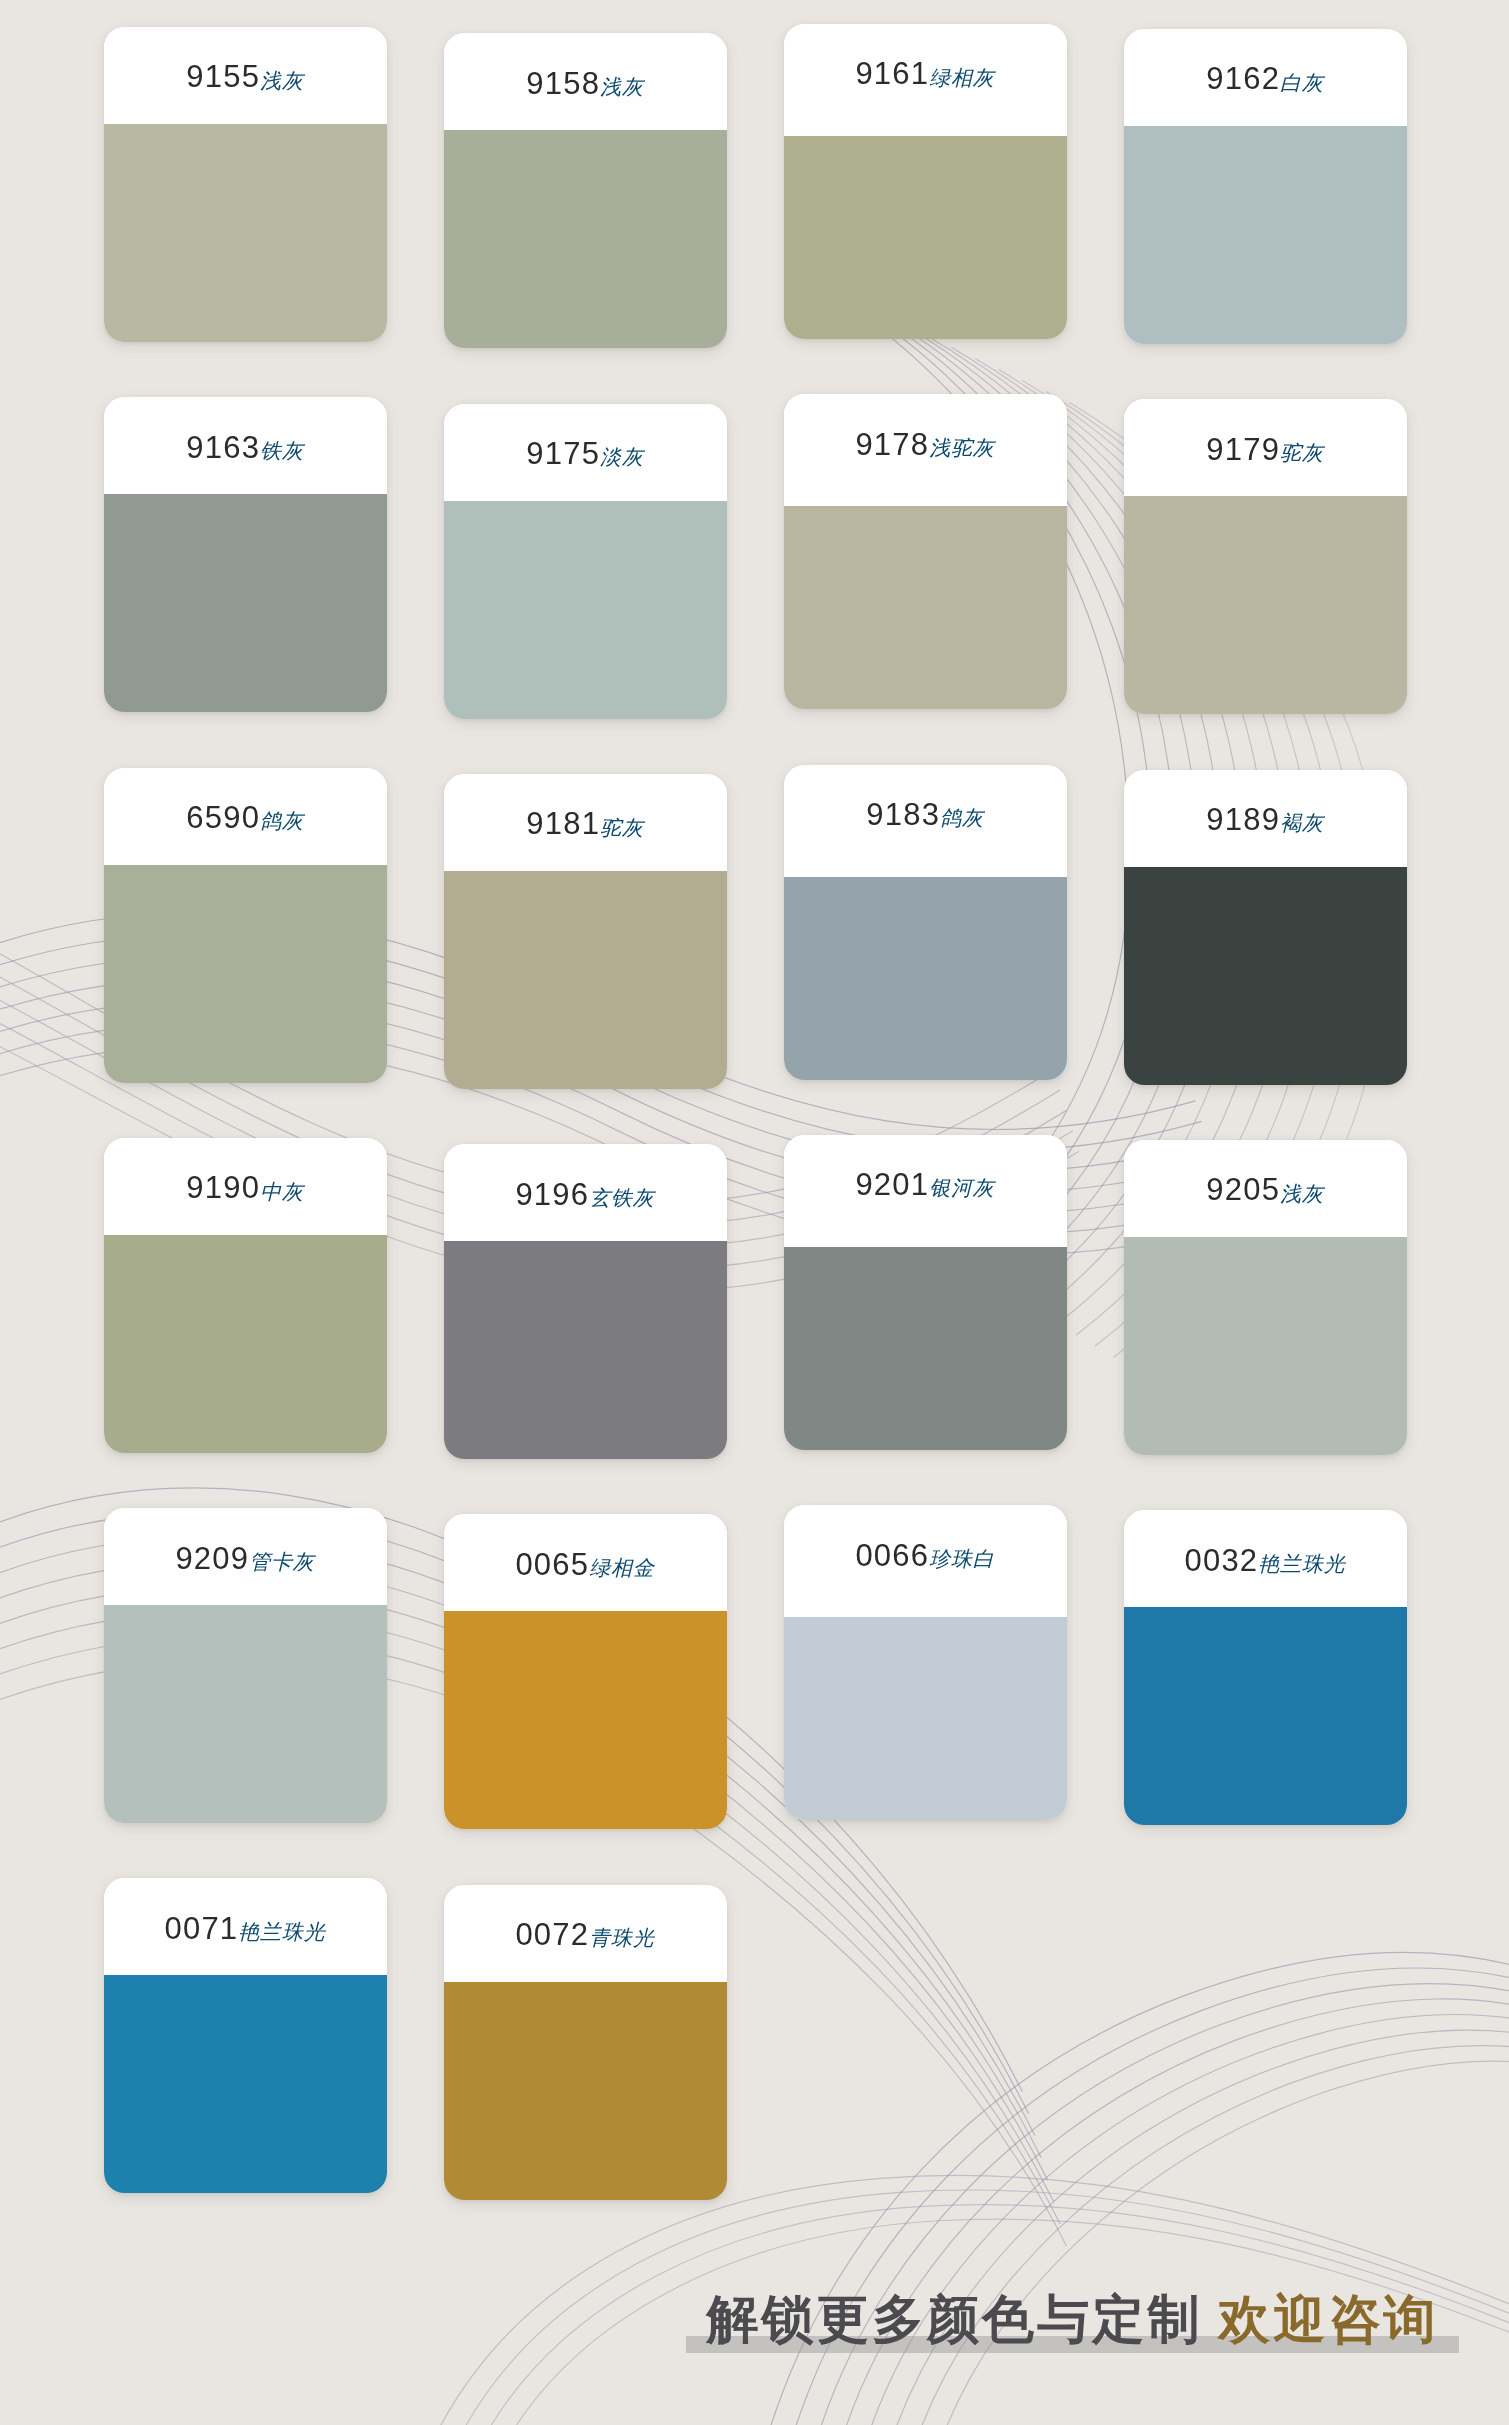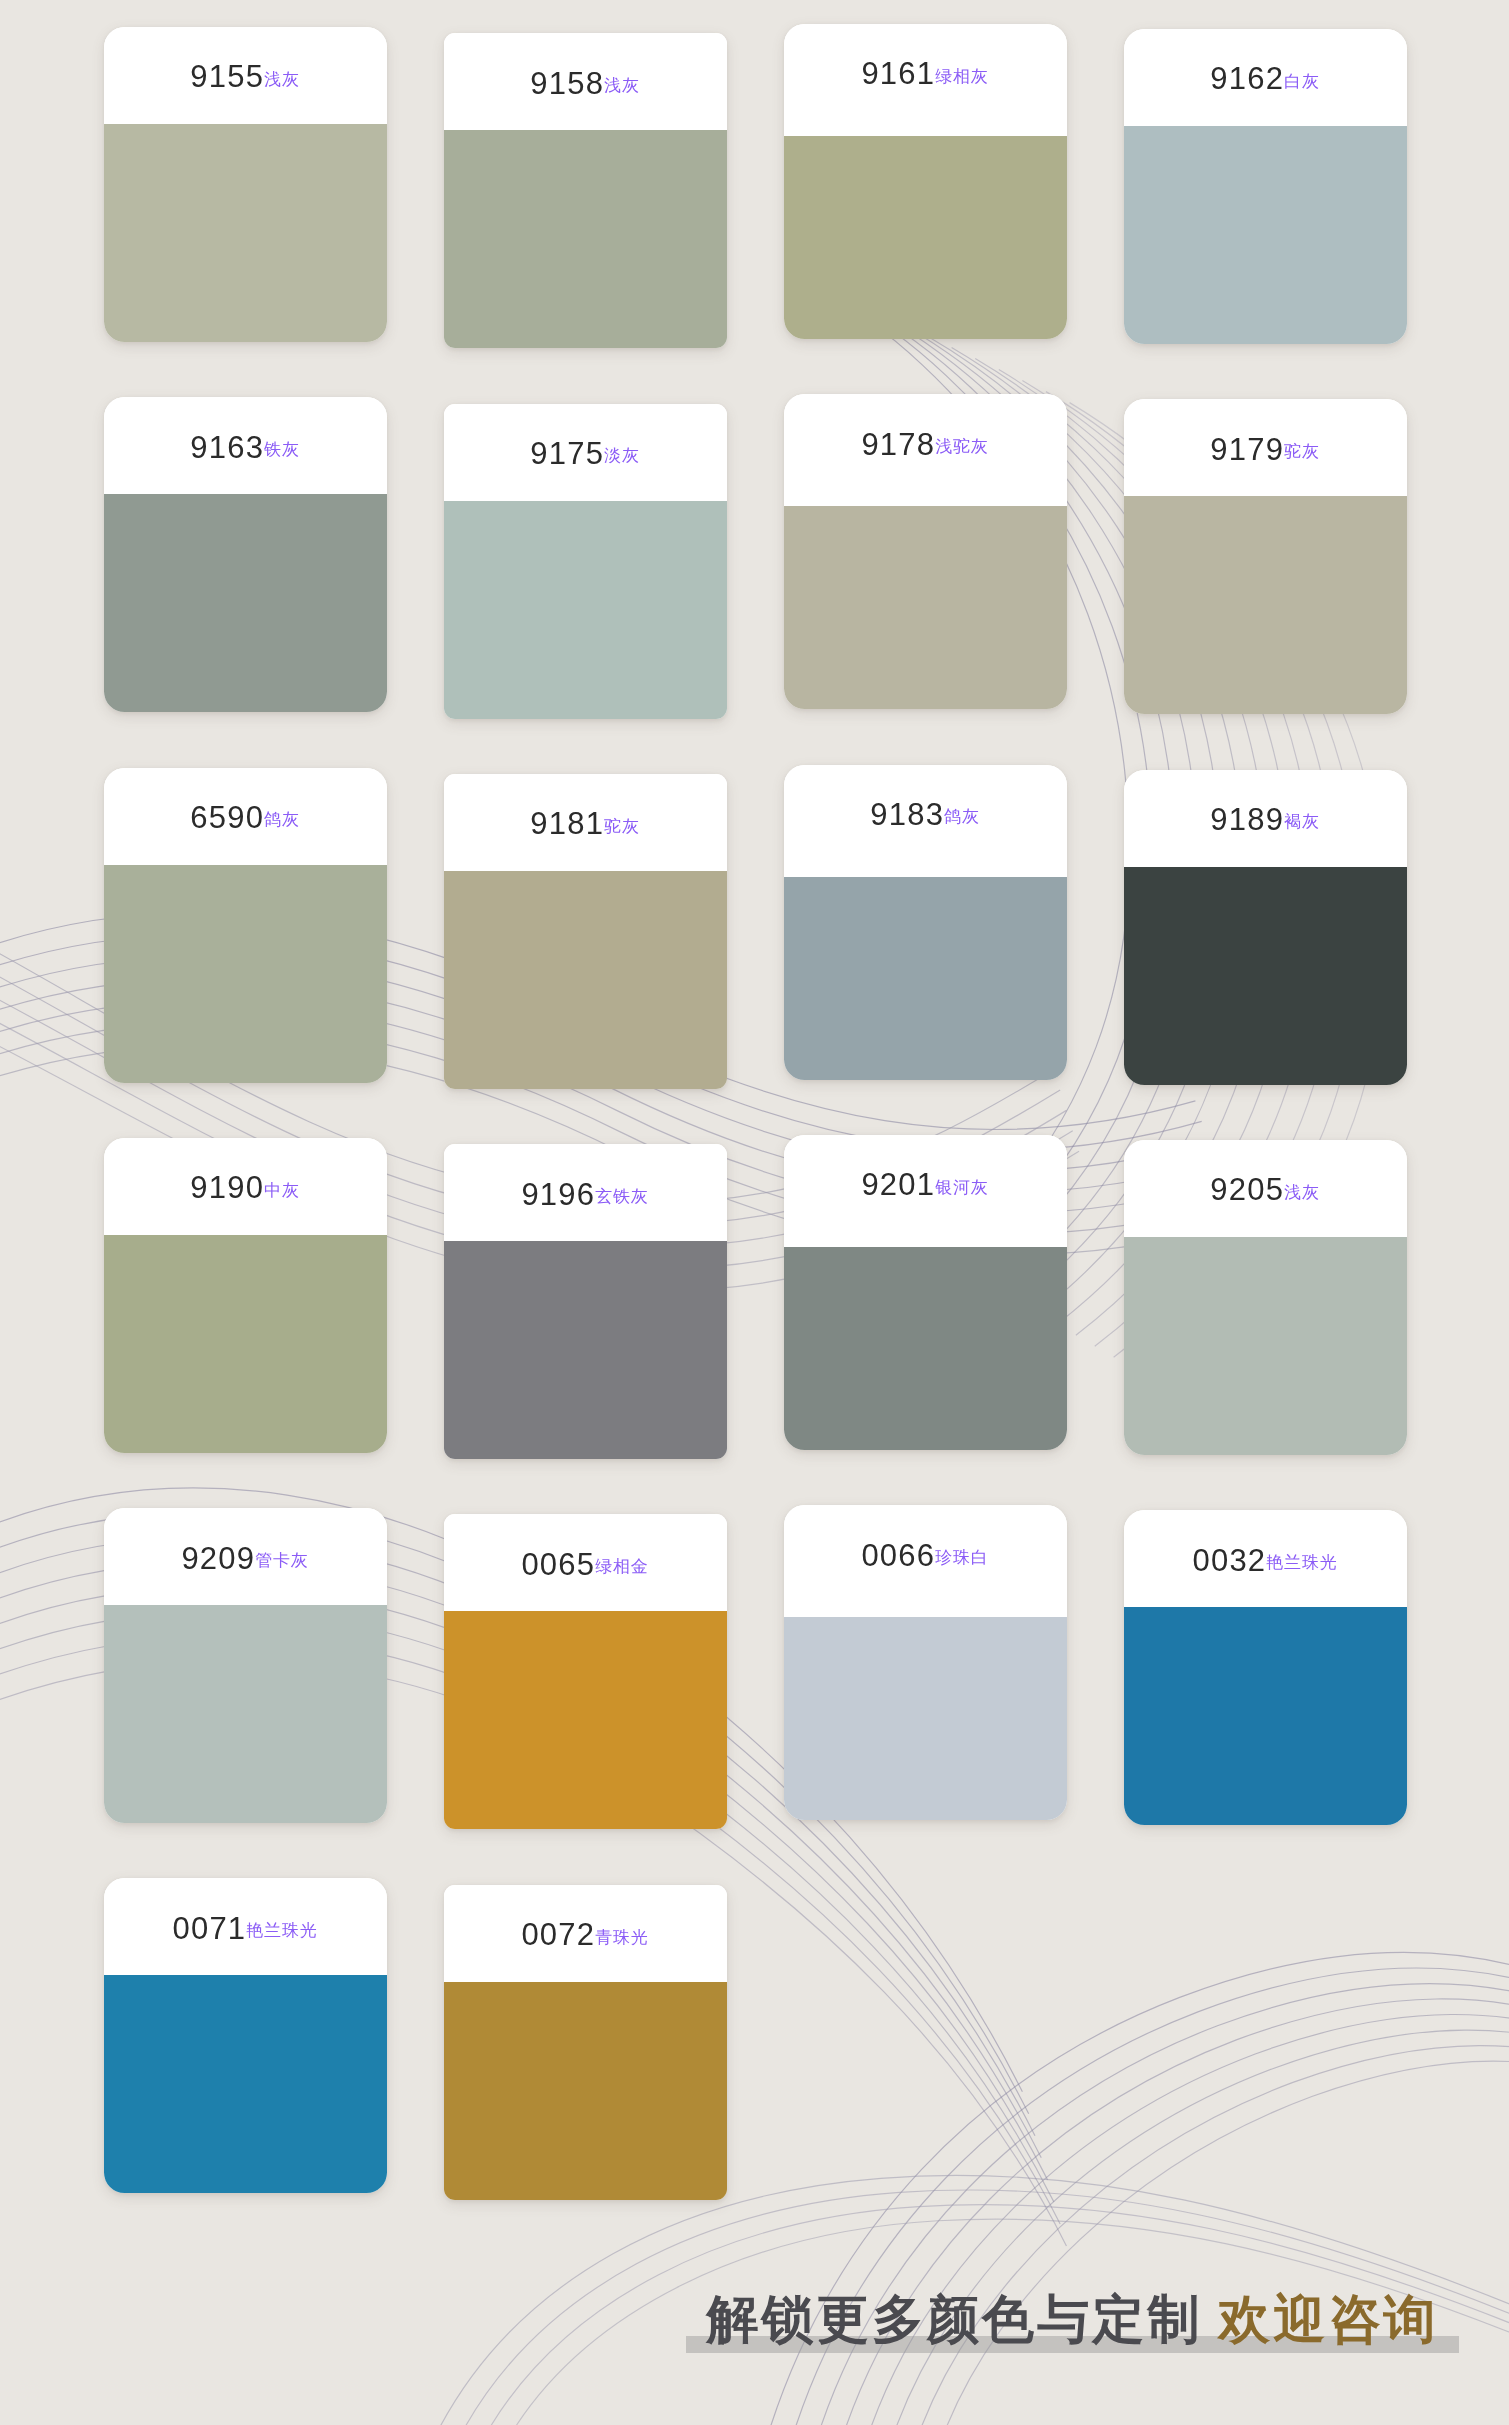--- a/index.html
+++ b/index.html
@@ -64,36 +64,37 @@
 
   .swatch-code {
     font-size: 31px;
     font-weight: 400;
     color: #2b2b2b;
     letter-spacing: 1.2px;
     line-height: 1.12;
   }
 
   .swatch-name {
-    font-size: 17px;
+    font-size: 21px;
     font-weight: 400;
-    color: #8b5cf6;
+    color: #0c4a6e;
     letter-spacing: 0.8px;
     margin-top: 4.7px;
     line-height: 1.1;
+    font-style: italic;
   }
 
   .swatch-color {
     flex: 1 1 auto;
     width: 100%;
   }
 
   
   .offset-a { margin-top: 0px; }
-  .offset-b { margin-top: 6.3px; border-radius: 11px; }
+  .offset-b { margin-top: 6.3px; }
   .offset-c { margin-top: -3.1px; gap: 15px; }
   .offset-d { margin-top: 2px; }
 
   
   #footer {
     position: absolute;
     left: 12px;
     bottom: 0;
     width: 1510px;
     height: 204px;

